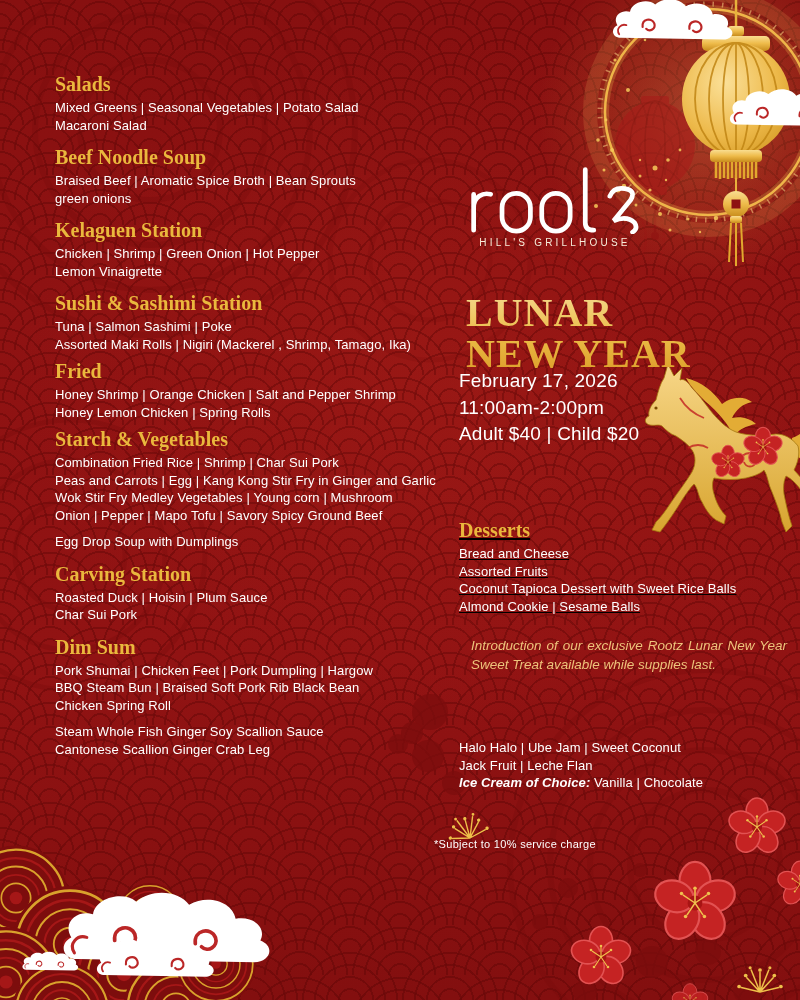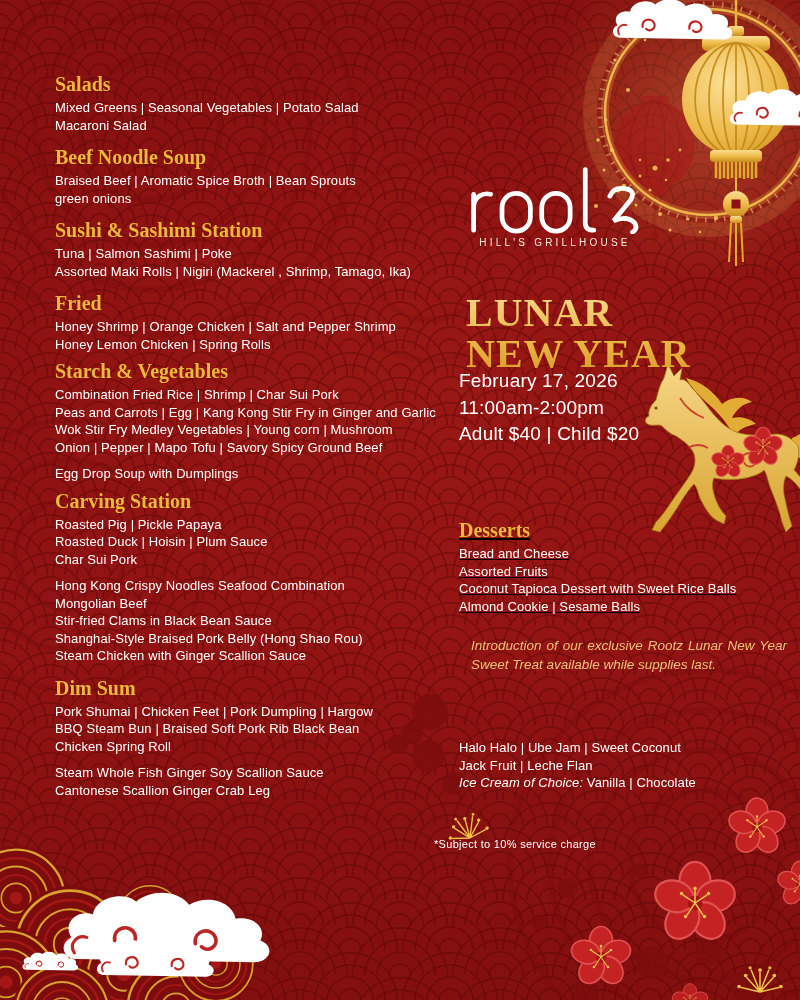--- a/index.html
+++ b/index.html
@@ -32,21 +32,21 @@
     font-family:"Liberation Serif",serif;font-weight:bold;font-size:40px;line-height:41px;letter-spacing:1px;color:#ecba44;white-space:nowrap;}
   @supports ((-webkit-background-clip:text) or (background-clip:text)){
     .event-title{background:linear-gradient(180deg,#f6d88d 0%,#eaba45 55%,#dd9e2a 100%);
       -webkit-background-clip:text;background-clip:text;color:transparent;-webkit-text-fill-color:transparent;}
   }
   .event-info{position:absolute;left:459px;top:368px;z-index:3;font-size:19px;line-height:26.5px;color:#ffffff;letter-spacing:.2px;white-space:nowrap;}
   .desserts{position:absolute;left:459px;top:518px;z-index:3;text-decoration:underline;}
   .promo{position:absolute;left:459px;top:625px;width:316px;z-index:3;margin:12px;
     font-style:italic;font-size:13.5px;line-height:18.5px;color:#eec37b;text-align:justify;}
   .halo{position:absolute;left:459px;top:703px;z-index:3;margin-top:36px;}
-  .halo .line em{font-style:italic;}
+  .halo .line em{font-style:italic;font-weight:bold;}
   .footnote{position:absolute;left:434px;top:838px;z-index:3;font-size:11px;color:#ffffff;letter-spacing:.3px;}
 </style>
 </head>
 <body>
 
 <div class="page">
   <div class="bg-pattern"></div>
 
   <svg class="deco" width="800" height="1000" viewBox="0 0 800 1000">
     <defs>
@@ -288,20 +288,27 @@
         </div>
       </section>
       <section class="section">
         <h2 class="sec-title">Beef Noodle Soup</h2>
         <div class="group">
           <div class="line">Braised Beef | Aromatic Spice Broth | Bean Sprouts</div>
           <div class="line">green onions</div>
         </div>
       </section>
       <section class="section">
+        <h2 class="sec-title">Kelaguen Station</h2>
+        <div class="group">
+          <div class="line">Chicken | Shrimp | Green Onion | Hot Pepper</div>
+          <div class="line">Lemon Vinaigrette</div>
+        </div>
+      </section>
+      <section class="section">
         <h2 class="sec-title">Sushi &amp; Sashimi Station</h2>
         <div class="group">
           <div class="line">Tuna | Salmon Sashimi | Poke</div>
           <div class="line">Assorted Maki Rolls | Nigiri (Mackerel , Shrimp, Tamago, Ika)</div>
         </div>
       </section>
       <section class="section">
         <h2 class="sec-title">Fried</h2>
         <div class="group">
           <div class="line">Honey Shrimp | Orange Chicken | Salt and Pepper Shrimp</div>
@@ -316,30 +323,22 @@
           <div class="line">Wok Stir Fry Medley Vegetables | Young corn | Mushroom</div>
           <div class="line">Onion | Pepper | Mapo Tofu | Savory Spicy Ground Beef</div>
         </div>
         <div class="group gap">
           <div class="line">Egg Drop Soup with Dumplings</div>
         </div>
       </section>
       <section class="section">
         <h2 class="sec-title">Carving Station</h2>
         <div class="group">
-          <div class="line">Roasted Pig | Pickle Papaya</div>
           <div class="line">Roasted Duck | Hoisin | Plum Sauce</div>
           <div class="line">Char Sui Pork</div>
-        </div>
-        <div class="group gap">
-          <div class="line">Hong Kong Crispy Noodles Seafood Combination</div>
-          <div class="line">Mongolian Beef</div>
-          <div class="line">Stir-fried Clams in Black Bean Sauce</div>
-          <div class="line">Shanghai-Style Braised Pork Belly (Hong Shao Rou)</div>
-          <div class="line">Steam Chicken with Ginger Scallion Sauce</div>
         </div>
       </section>
       <section class="section">
         <h2 class="sec-title">Dim Sum</h2>
         <div class="group">
           <div class="line">Pork Shumai | Chicken Feet | Pork Dumpling | Hargow</div>
           <div class="line">BBQ Steam Bun | Braised Soft Pork Rib Black Bean</div>
           <div class="line">Chicken Spring Roll</div>
         </div>
         <div class="group gap">

